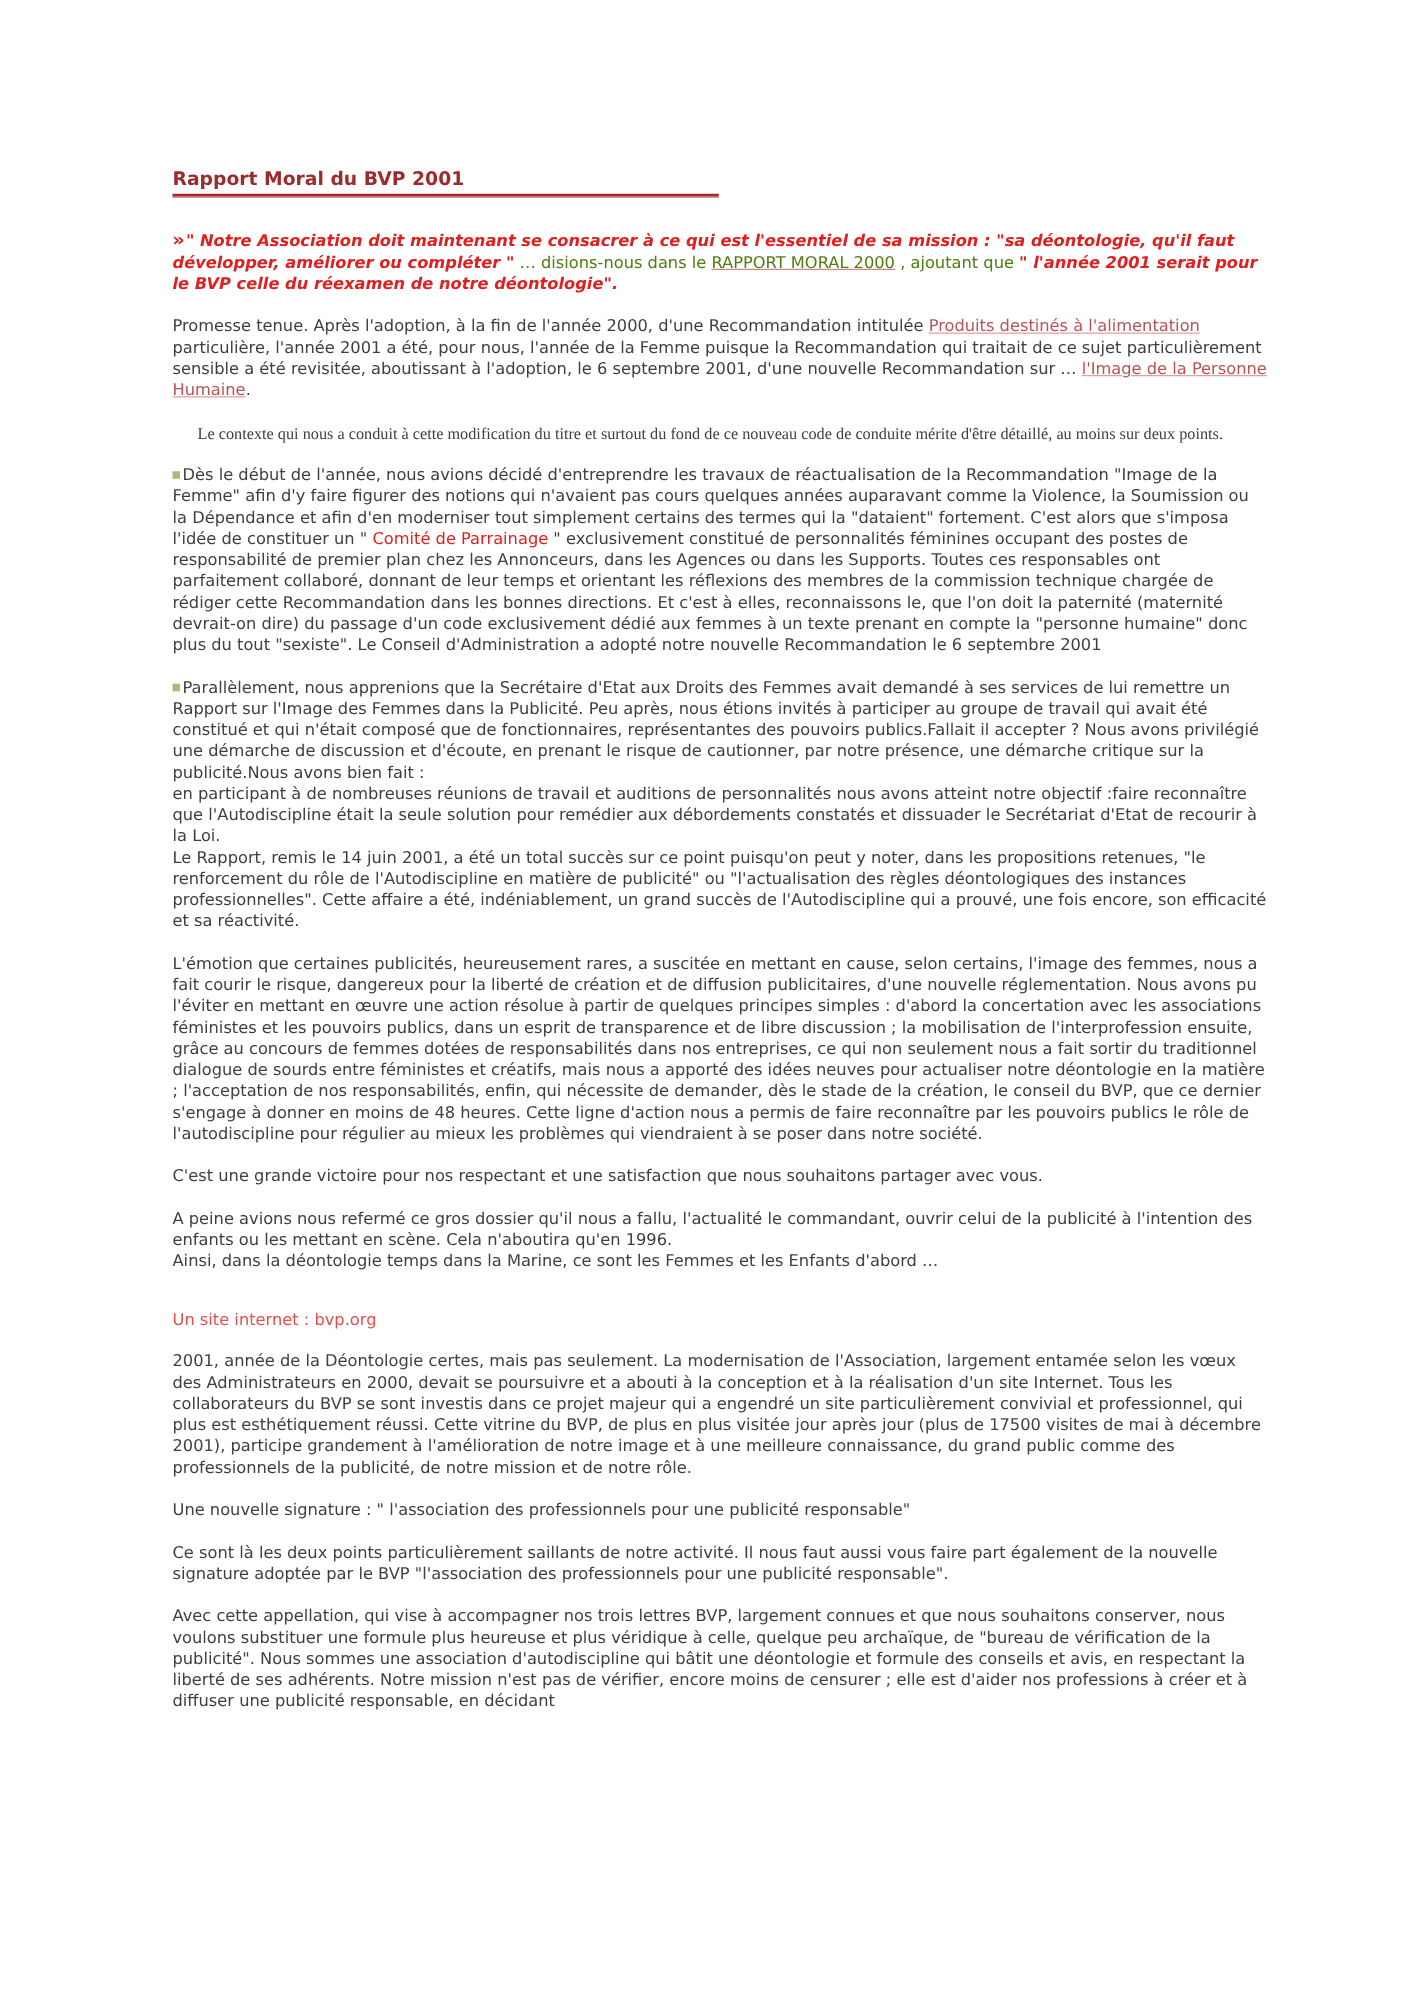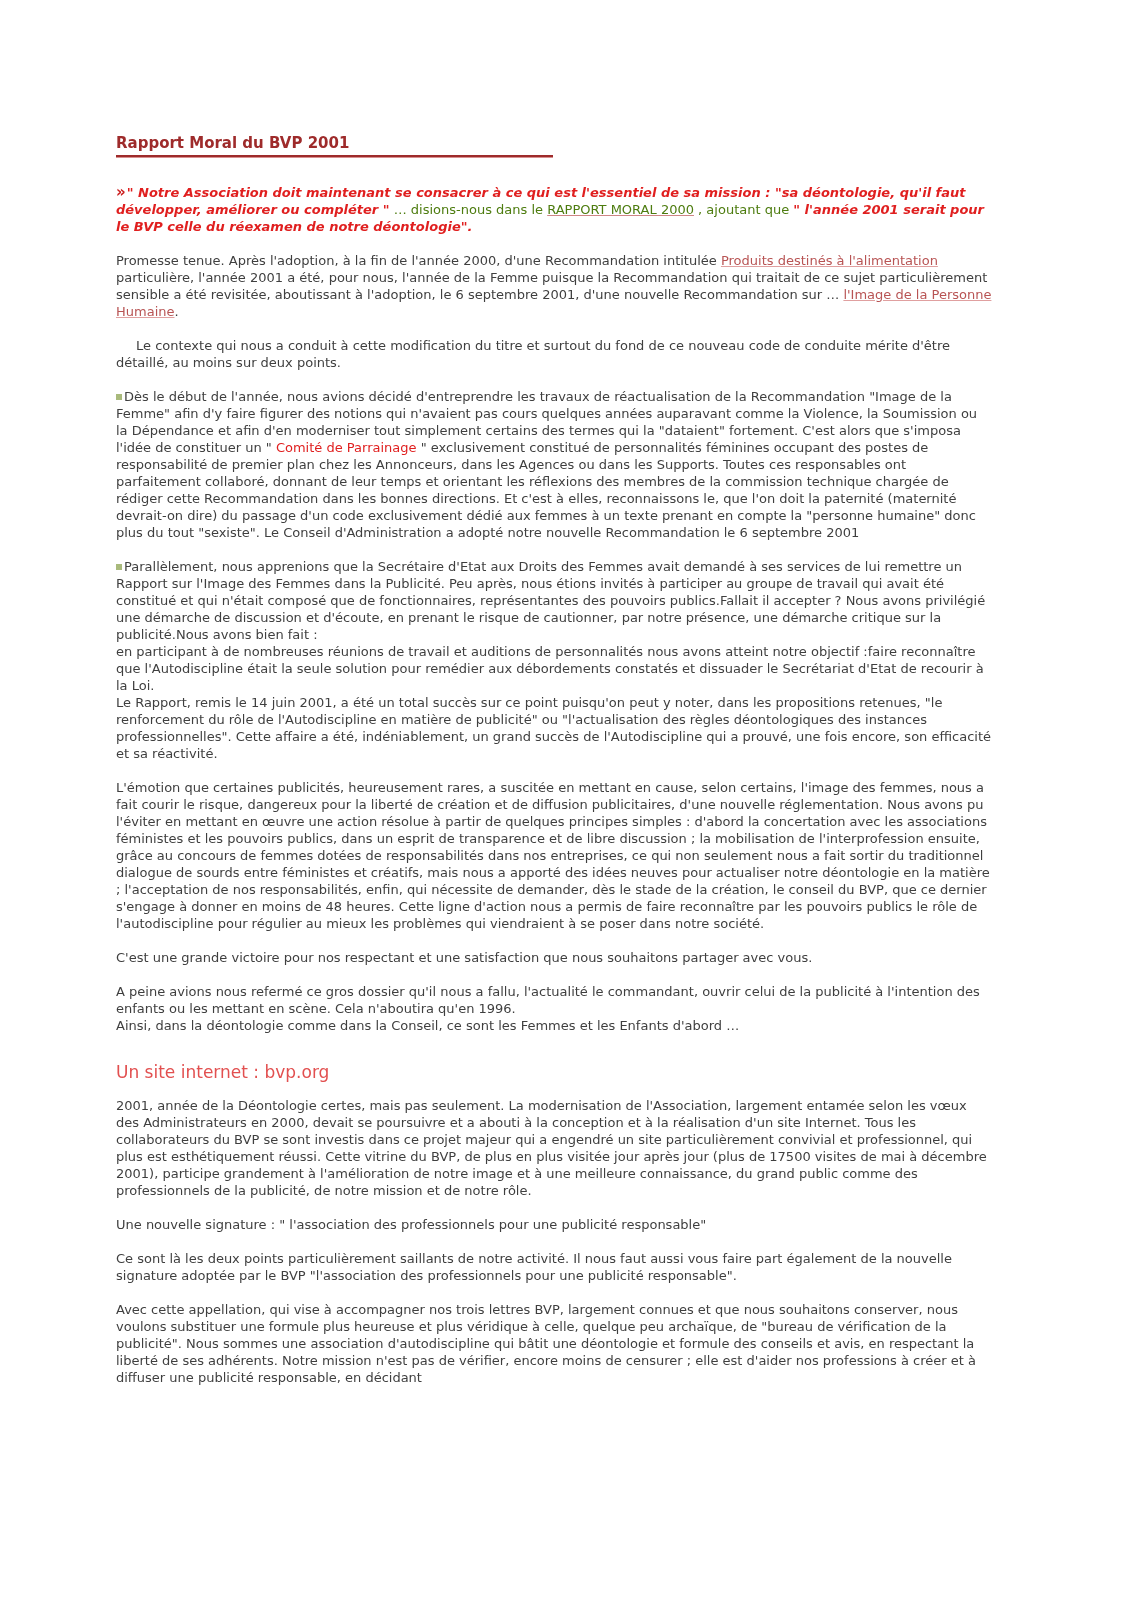--- a/index.html
+++ b/index.html
@@ -9,21 +9,21 @@
   }
   body {
     width: 1131px;
     height: 1600px;
     position: relative;
     overflow: hidden;
     font-family: "DejaVu Sans", "Liberation Sans", sans-serif;
   }
   .doc {
     position: absolute;
-    left: 116px;
+    left: 138px;
     top: 134px;
     width: 876px;
     font-size: 13px;
     line-height: 17px;
     color: #3f3f3f;
   }
   .doc p { margin: 0 0 17px 0; }
 
   .page-title {
     color: #9e2b2b;
@@ -62,39 +62,39 @@
     text-decoration-color: #cf8585;
     cursor: pointer;
   }
   a.link-red {
     color: #b85454;
     text-decoration: underline;
     text-decoration-color: #e0a0a0;
     cursor: pointer;
   }
 
-  .indent-first { text-indent: 20px; }
+  .indent-first { text-indent: 20px; font-family: Liberation Serif, serif; }
 
   .sq-bullet {
     display: inline-block;
     width: 6px;
     height: 6px;
     background: #a9ba7c;
     margin-right: 2px;
     vertical-align: 1px;
   }
 
   .bold-red {
     color: #e01f1f;
     font-weight: normal;
   }
 
   .section-heading {
     color: #e25050;
-    font-size: 17px;
+    font-size: 13px;
     font-weight: normal;
     margin: 30px 0 16px 0;
   }
 </style>
 </head>
 <body>
 
 <div class="doc">
 
   <h1 class="page-title">Rapport Moral du BVP 2001</h1>
@@ -119,21 +119,21 @@
     <span>en participant à de nombreuses réunions de travail et auditions de personnalités nous avons atteint notre objectif :faire reconnaître que l'Autodiscipline était la seule solution pour remédier aux débordements constatés et dissuader le Secrétariat d'Etat de recourir à la Loi.</span><br>
     <span>Le Rapport, remis le 14 juin 2001, a été un total succès sur ce point puisqu'on peut y noter, dans les propositions retenues, "le renforcement du rôle de l'Autodiscipline en matière de publicité" ou "l'actualisation des règles déontologiques des instances professionnelles". Cette affaire a été, indéniablement, un grand succès de l'Autodiscipline qui a prouvé, une fois encore, son efficacité et sa réactivité.</span>
   </p>
 
   <p>L'émotion que certaines publicités, heureusement rares, a suscitée en mettant en cause, selon certains, l'image des femmes, nous a fait courir le risque, dangereux pour la liberté de création et de diffusion publicitaires, d'une nouvelle réglementation. Nous avons pu l'éviter en mettant en œuvre une action résolue à partir de quelques principes simples : d'abord la concertation avec les associations féministes et les pouvoirs publics, dans un esprit de transparence et de libre discussion ; la mobilisation de l'interprofession ensuite, grâce au concours de femmes dotées de responsabilités dans nos entreprises, ce qui non seulement nous a fait sortir du traditionnel dialogue de sourds entre féministes et créatifs, mais nous a apporté des idées neuves pour actualiser notre déontologie en la matière ; l'acceptation de nos responsabilités, enfin, qui nécessite de demander, dès le stade de la création, le conseil du BVP, que ce dernier s'engage à donner en moins de 48 heures. Cette ligne d'action nous a permis de faire reconnaître par les pouvoirs publics le rôle de l'autodiscipline pour régulier au mieux les problèmes qui viendraient à se poser dans notre société.</p>
 
   <p>C'est une grande victoire pour nos respectant et une satisfaction que nous souhaitons partager avec vous.</p>
 
   <p>
     <span>A peine avions nous refermé ce gros dossier qu'il nous a fallu, l'actualité le commandant, ouvrir celui de la publicité à l'intention des enfants ou les mettant en scène. Cela n'aboutira qu'en 1996.</span><br>
-    <span>Ainsi, dans la déontologie comme dans la Conseil, ce sont les Femmes et les Enfants d'abord …</span>
+    <span>Ainsi, dans la déontologie temps dans la Marine, ce sont les Femmes et les Enfants d'abord …</span>
   </p>
 
   <h2 class="section-heading">Un site internet : bvp.org</h2>
 
   <p>2001, année de la Déontologie certes, mais pas seulement. La modernisation de l'Association, largement entamée selon les vœux des Administrateurs en 2000, devait se poursuivre et a abouti à la conception et à la réalisation d'un site Internet. Tous les collaborateurs du BVP se sont investis dans ce projet majeur qui a engendré un site particulièrement convivial et professionnel, qui plus est esthétiquement réussi. Cette vitrine du BVP, de plus en plus visitée jour après jour (plus de 17500 visites de mai à décembre 2001), participe grandement à l'amélioration de notre image et à une meilleure connaissance, du grand public comme des professionnels de la publicité, de notre mission et de notre rôle.</p>
 
   <p>Une nouvelle signature : " l'association des professionnels pour une publicité responsable"</p>
 
   <p>Ce sont là les deux points particulièrement saillants de notre activité. Il nous faut aussi vous faire part également de la nouvelle signature adoptée par le BVP "l'association des professionnels pour une publicité responsable".</p>
 

